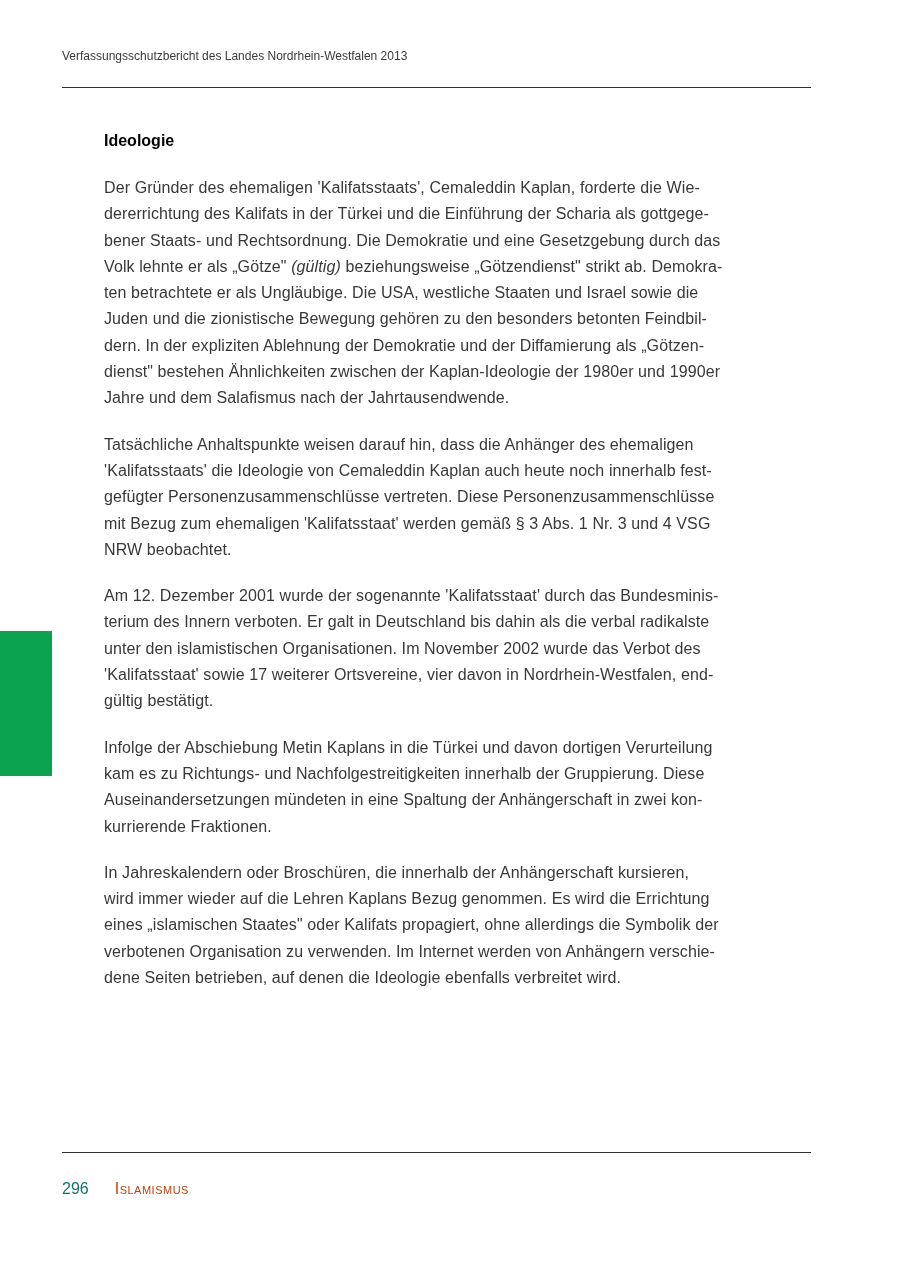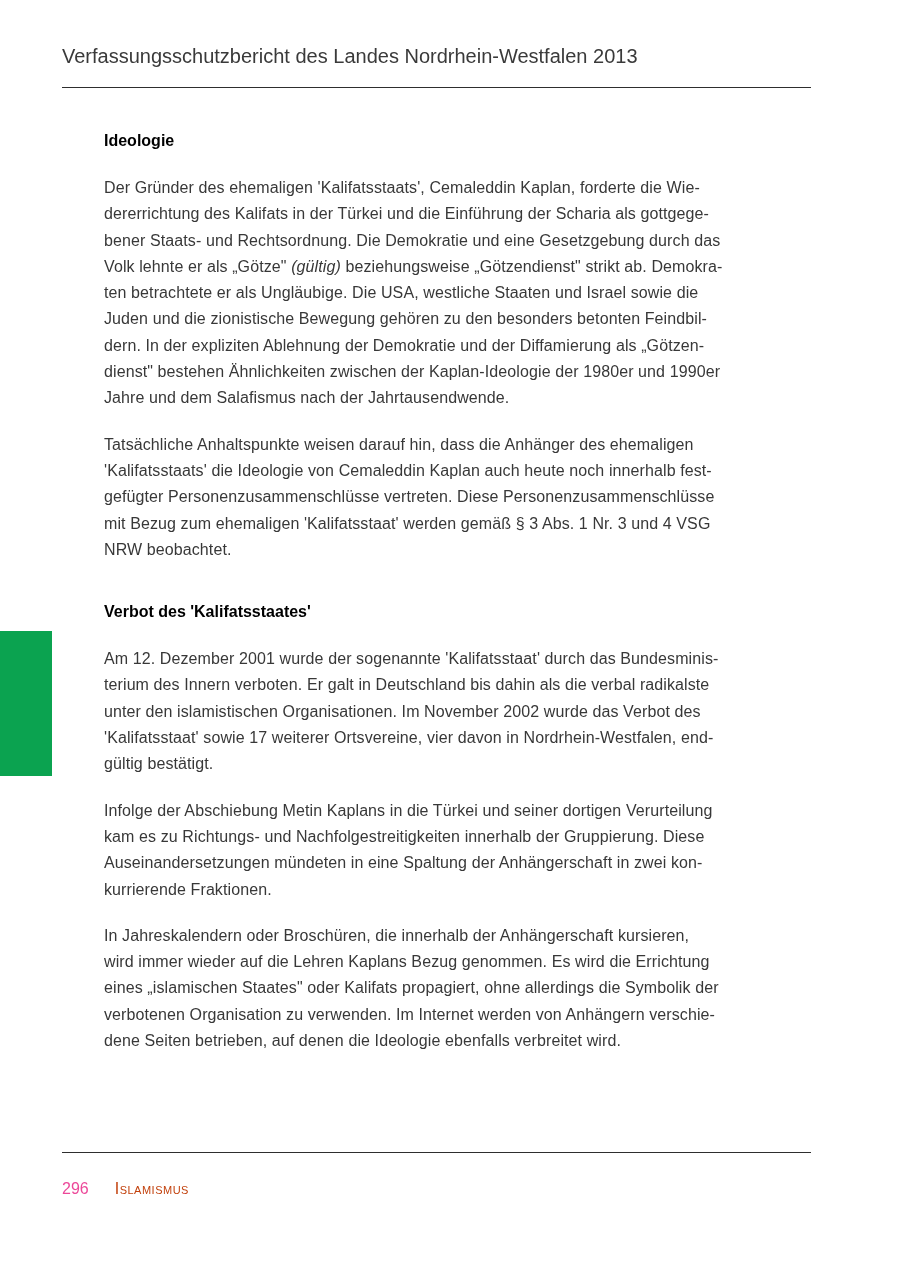--- a/index.html
+++ b/index.html
@@ -15,21 +15,21 @@
     overflow: hidden;
     font-family: "Liberation Sans", sans-serif;
     color: #383838;
   }
   
   .running-header {
     position: absolute;
     left: 62px;
     top: 46px;
     width: 749px;
-    font-size: 20px;
+    font-size: 12px;
     line-height: 20px;
     color: #3a3a3a;
   }
   .header-rule {
     position: absolute;
     left: 62px;
     top: 87px;
     width: 749px;
     height: 1px;
     background: #2e2e2e;
@@ -77,21 +77,21 @@
   }
   .footer-row {
     position: absolute;
     left: 62px;
     top: 1180px;
     display: flex;
     align-items: baseline;
   }
   .page-number {
     font-size: 16px;
-    color: #ec4899;
+    color: #0f766e;
   }
   .chapter-label {
     margin-left: 26px;
     font-size: 16px;
     font-variant: small-caps;
     letter-spacing: 0.5px;
     color: #c2410c;
   }
 </style>
 </head>
@@ -114,27 +114,26 @@
 Juden und die zionistische Bewegung gehören zu den besonders betonten Feindbil-
 dern. In der expliziten Ablehnung der Demokratie und der Diffamierung als „Götzen-
 dienst" bestehen Ähnlichkeiten zwischen der Kaplan-Ideologie der 1980er und 1990er
 Jahre und dem Salafismus nach der Jahrtausendwende.</span></p>
     <p class="para">Tatsächliche Anhaltspunkte weisen darauf hin, dass die Anhänger des ehemaligen
 'Kalifatsstaats' die Ideologie von Cemaleddin Kaplan auch heute noch innerhalb fest-
 gefügter Personenzusammenschlüsse vertreten. Diese Personenzusammenschlüsse
 mit Bezug zum ehemaligen 'Kalifatsstaat' werden gemäß § 3 Abs. 1 Nr. 3 und 4 VSG
 NRW beobachtet.</p>
 
-    <h2>Verbot des 'Kalifatsstaates'</h2>
     <p class="para">Am 12. Dezember 2001 wurde der sogenannte 'Kalifatsstaat' durch das Bundesminis-
 terium des Innern verboten. Er galt in Deutschland bis dahin als die verbal radikalste
 unter den islamistischen Organisationen. Im November 2002 wurde das Verbot des
 'Kalifatsstaat' sowie 17 weiterer Ortsvereine, vier davon in Nordrhein-Westfalen, end-
 gültig bestätigt.</p>
-    <p class="para">Infolge der Abschiebung Metin Kaplans in die Türkei und seiner dortigen Verurteilung
+    <p class="para">Infolge der Abschiebung Metin Kaplans in die Türkei und davon dortigen Verurteilung
 kam es zu Richtungs- und Nachfolgestreitigkeiten innerhalb der Gruppierung. Diese
 Auseinandersetzungen mündeten in eine Spaltung der Anhängerschaft in zwei kon-
 kurrierende Fraktionen.</p>
 
     <p class="para">In Jahreskalendern oder Broschüren, die innerhalb der Anhängerschaft kursieren,
 wird immer wieder auf die Lehren Kaplans Bezug genommen. Es wird die Errichtung
 eines „islamischen Staates" oder Kalifats propagiert, ohne allerdings die Symbolik der
 verbotenen Organisation zu verwenden. Im Internet werden von Anhängern verschie-
 dene Seiten betrieben, auf denen die Ideologie ebenfalls verbreitet wird.</p>
   </main>

